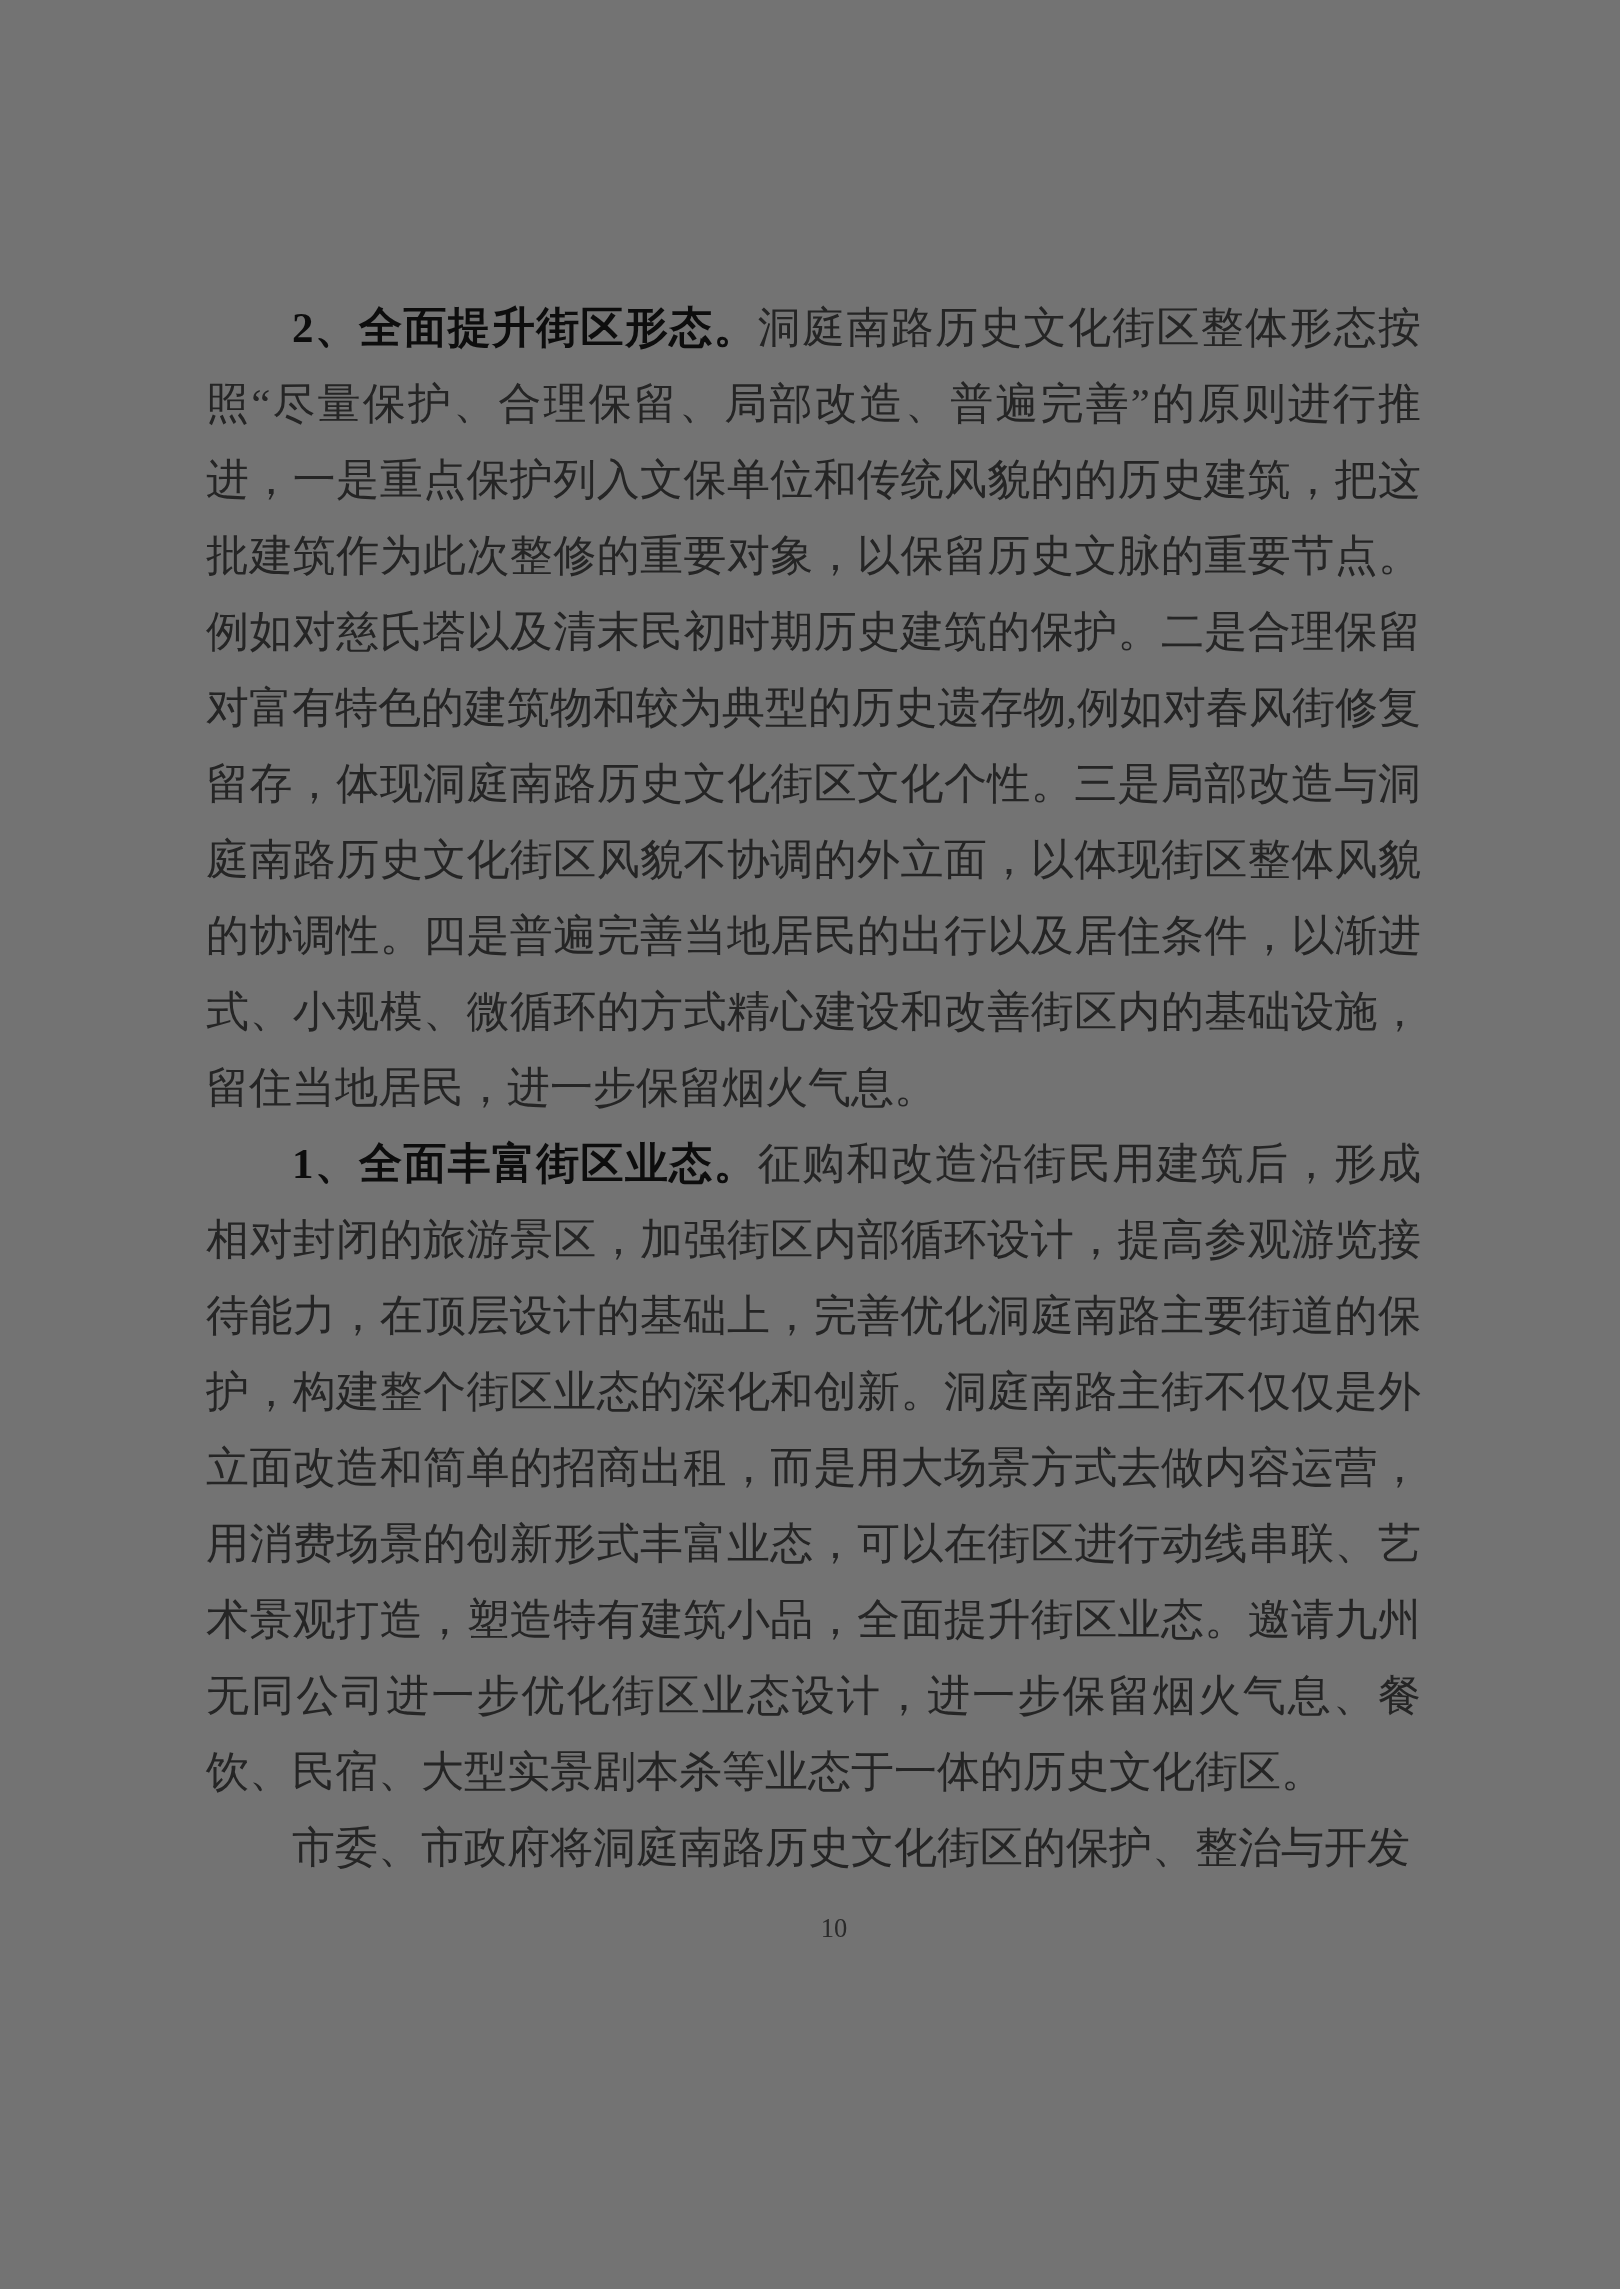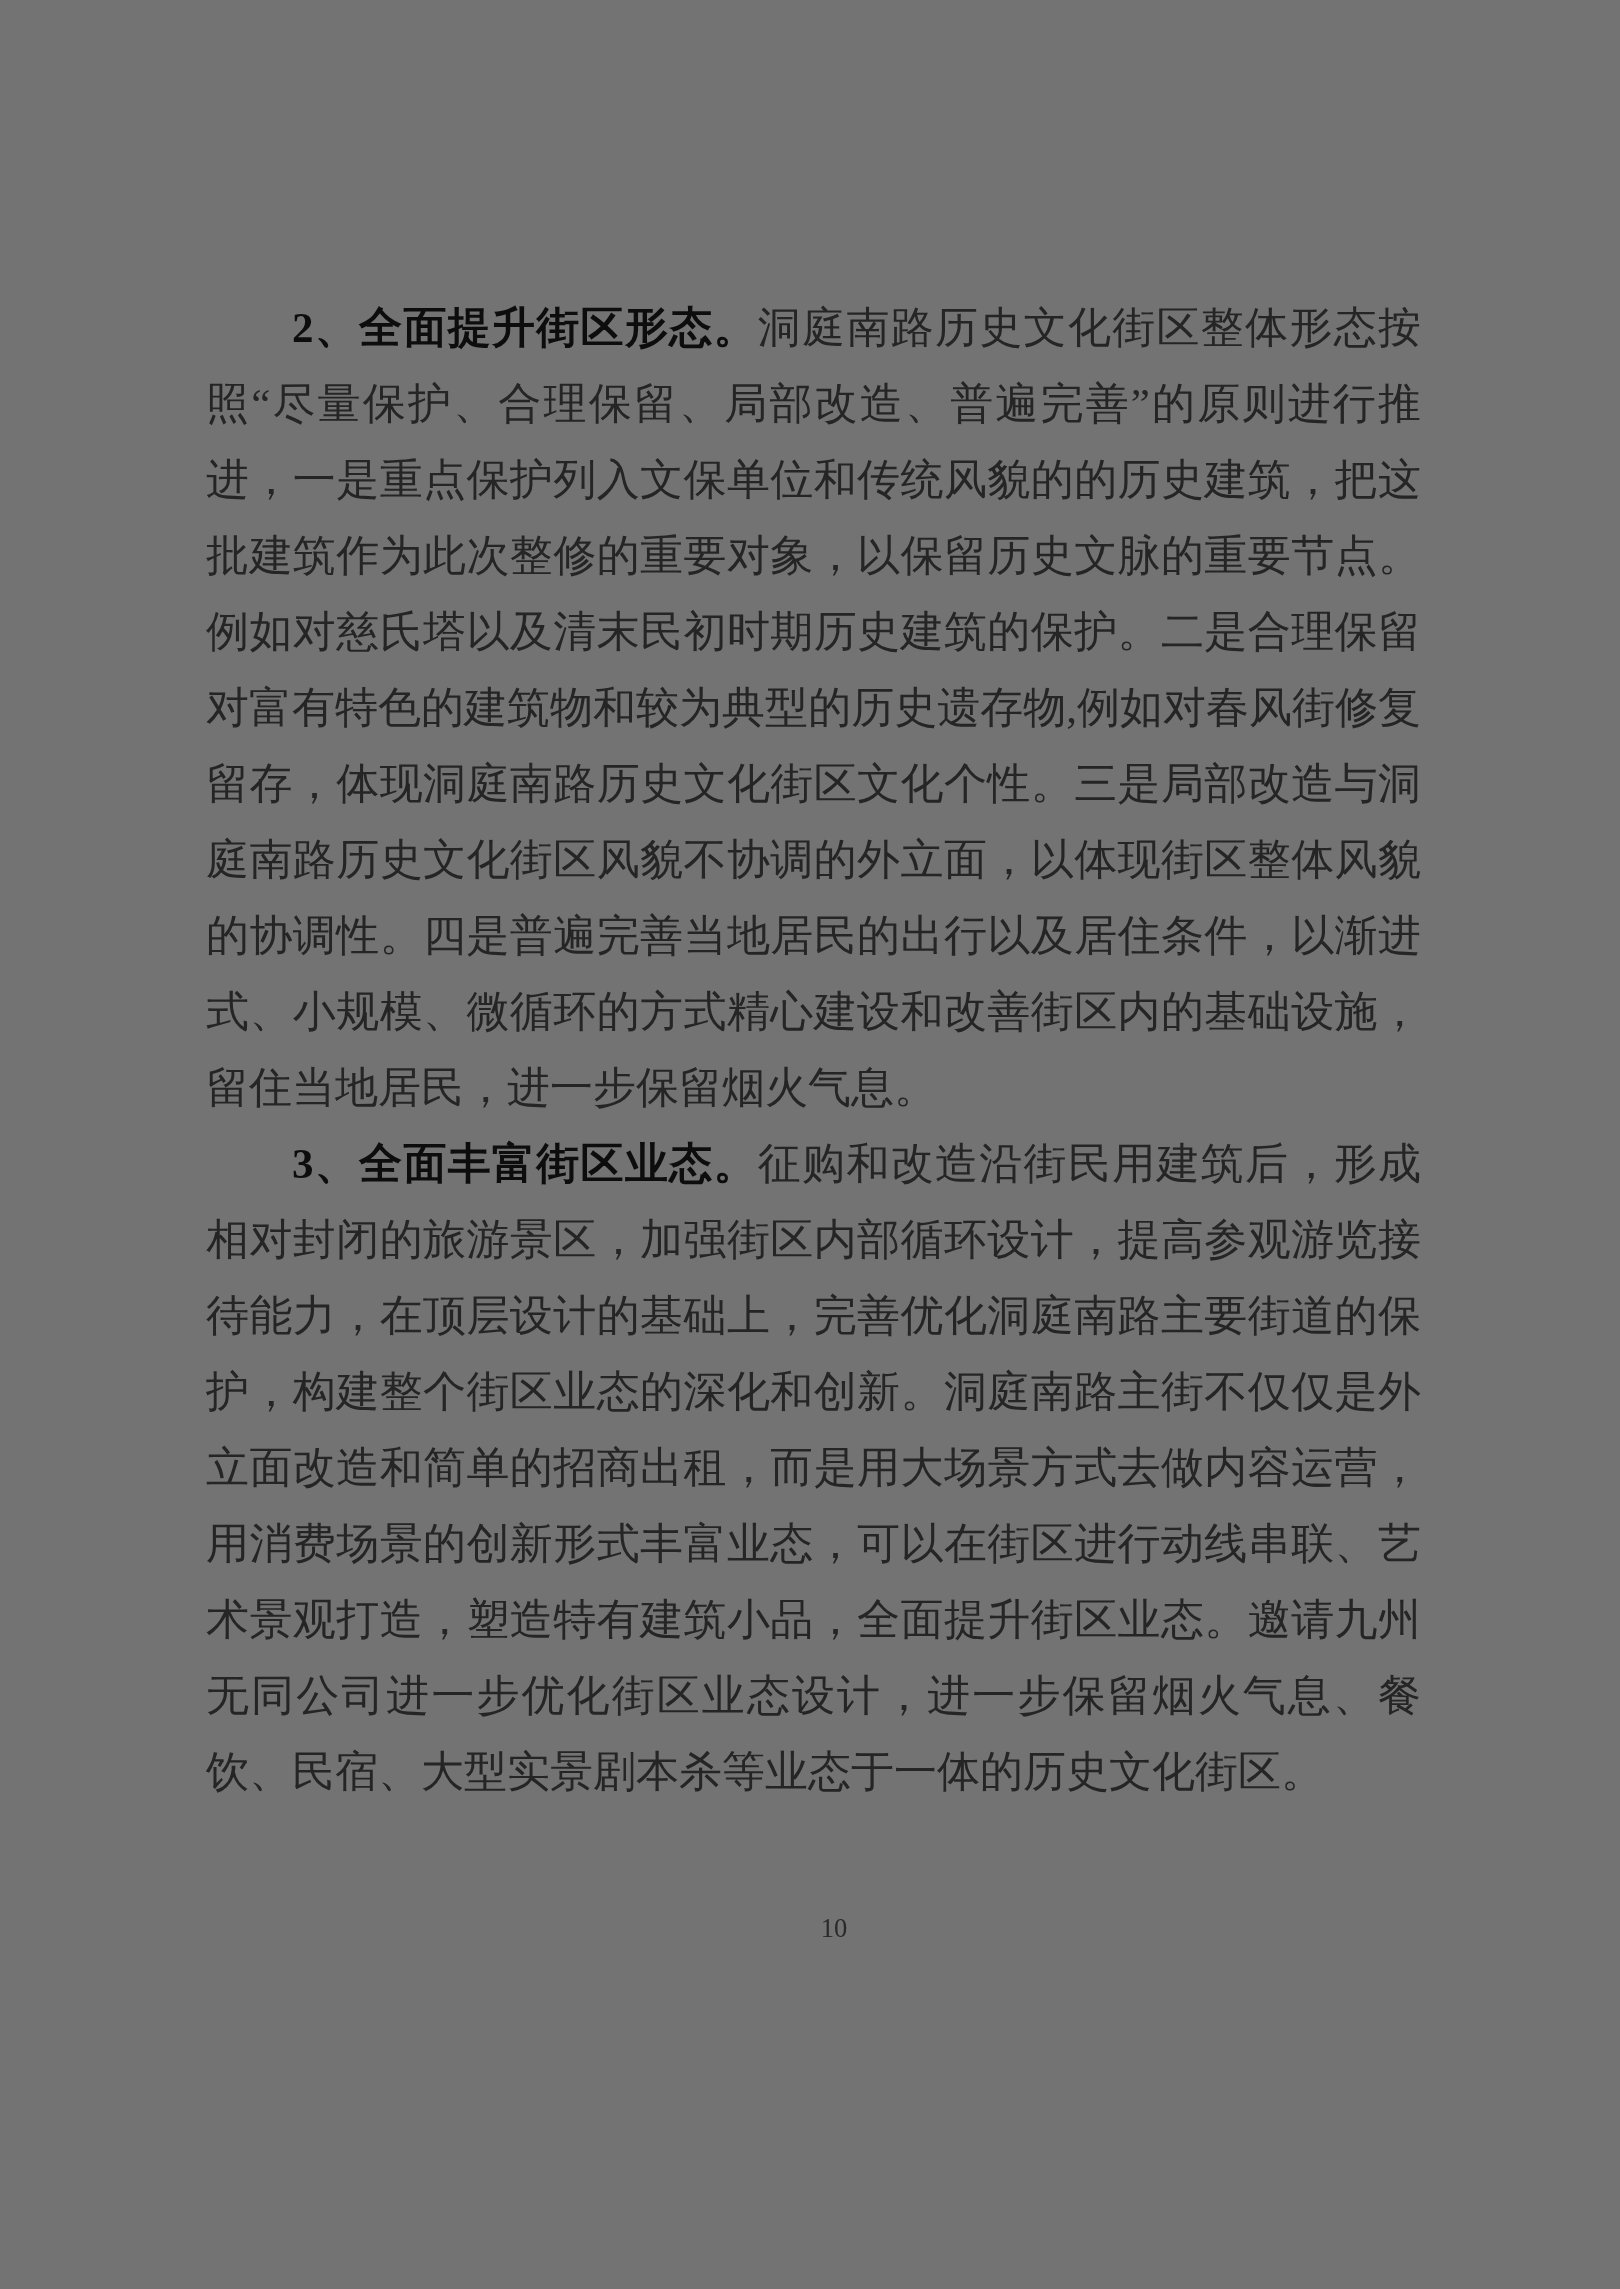--- a/index.html
+++ b/index.html
@@ -48,17 +48,18 @@
     font-size: 26.5px;
     color: #2a2a2a;
   }
 </style>
 </head>
 <body>
 
 <div class="page">
   <div class="content">
     <p class="para"><span class="para-heading">2、全面提升街区形态。</span><span class="para-body">洞庭南路历史文化街区整体形态按照“尽量保护、合理保留、局部改造、普遍完善”的原则进行推进，一是重点保护列入文保单位和传统风貌的的历史建筑，把这批建筑作为此次整修的重要对象，以保留历史文脉的重要节点。例如对慈氏塔以及清末民初时期历史建筑的保护。二是合理保留对富有特色的建筑物和较为典型的历史遗存物,例如对春风街修复留存，体现洞庭南路历史文化街区文化个性。三是局部改造与洞庭南路历史文化街区风貌不协调的外立面，以体现街区整体风貌的协调性。四是普遍完善当地居民的出行以及居住条件，以渐进式、小规模、微循环的方式精心建设和改善街区内的基础设施，留住当地居民，进一步保留烟火气息。</span></p>
-    <p class="para"><span class="para-heading">3、全面丰富街区业态。</span><span class="para-body">征购和改造沿街民用建筑后，形成相对封闭的旅游景区，加强街区内部循环设计，提高参观游览接待能力，在顶层设计的基础上，完善优化洞庭南路主要街道的保护，构建整个街区业态的深化和创新。洞庭南路主街不仅仅是外立面改造和简单的招商出租，而是用大场景方式去做内容运营，用消费场景的创新形式丰富业态，可以在街区进行动线串联、艺术景观打造，塑造特有建筑小品，全面提升街区业态。邀请九州无同公司进一步优化街区业态设计，进一步保留烟火气息、餐饮、民宿、大型实景剧本杀等业态于一体的历史文化街区。</span></p>
+    <p class="para"><span class="para-heading">1、全面丰富街区业态。</span><span class="para-body">征购和改造沿街民用建筑后，形成相对封闭的旅游景区，加强街区内部循环设计，提高参观游览接待能力，在顶层设计的基础上，完善优化洞庭南路主要街道的保护，构建整个街区业态的深化和创新。洞庭南路主街不仅仅是外立面改造和简单的招商出租，而是用大场景方式去做内容运营，用消费场景的创新形式丰富业态，可以在街区进行动线串联、艺术景观打造，塑造特有建筑小品，全面提升街区业态。邀请九州无同公司进一步优化街区业态设计，进一步保留烟火气息、餐饮、民宿、大型实景剧本杀等业态于一体的历史文化街区。</span></p>
+    <p class="para"><span class="para-body">市委、市政府将洞庭南路历史文化街区的保护、整治与开发</span></p>
   </div>
   <div class="page-number">10</div>
 </div>
 
 
 </body></html>

